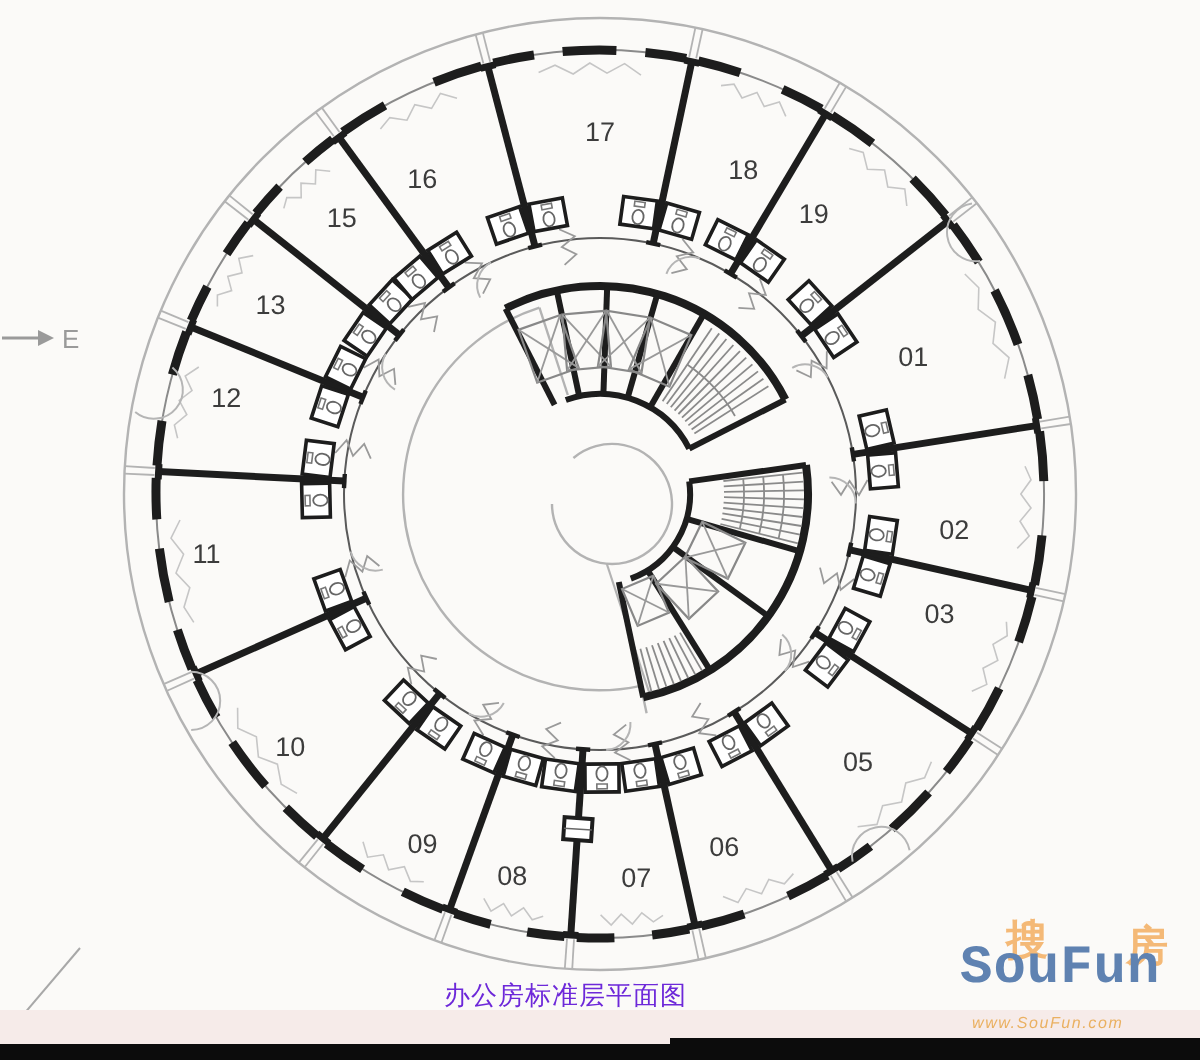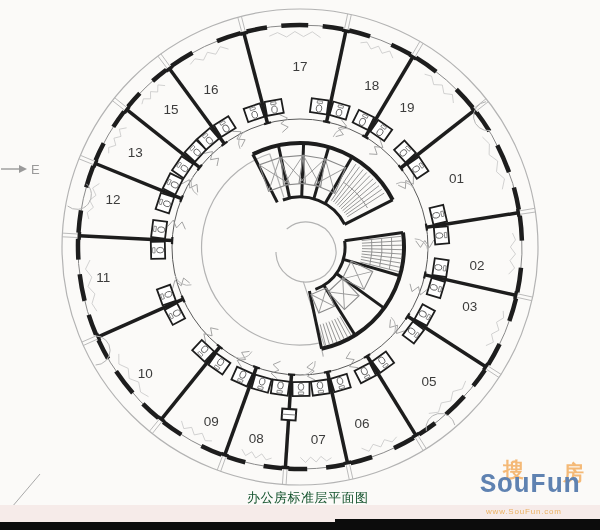--- a/index.html
+++ b/index.html
@@ -523,21 +523,21 @@
         <polygon points="19,165 27,169 19,173" fill="#9a9a9a"></polygon>
         <text x="31" y="174" font-size="13" fill="#9a9a9a" font-family="Liberation Sans, sans-serif">E</text>
       </g>
       <line x1="6" y1="514" x2="40" y2="474" stroke="#a8a8a8" stroke-width="1"></line>
     </svg>
 
   <div class="strip" style="background: rgb(246, 235, 233);"></div>
   <div class="bar-main" style="background: rgb(12, 12, 12);"></div>
   <div class="bar-right" style="background: rgb(12, 12, 12);"></div>
 
-  <div class="caption" style="color: #14532d; margin-left: 25px;">办公房标准层平面图</div>
+  <div class="caption" style="color: #6d28d9;">办公房标准层平面图</div>
 
   <div class="wm">
     <span class="wm-cn1" style="color: rgb(244, 177, 102);">搜</span>
     <span class="wm-cn2" style="color: rgb(244, 177, 102);">房</span>
     <span class="wm-name" style="color: rgb(74, 114, 168);">SouFun</span>
-    <span class="wm-url" style="color: rgb(233, 169, 79);">www.SouFun.com</span>
+    <span class="wm-url" style="color: rgb(233, 169, 79); font-style: italic;">www.SouFun.com</span>
   </div>
 </div>
 
 </body></html>

